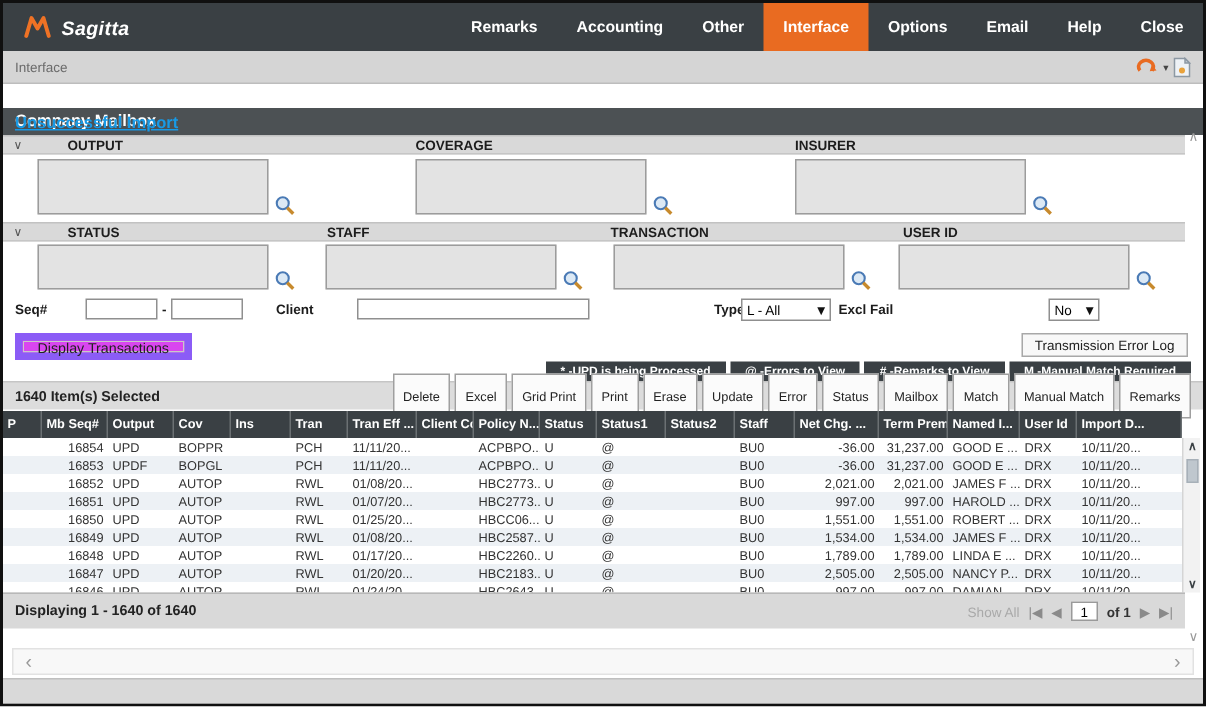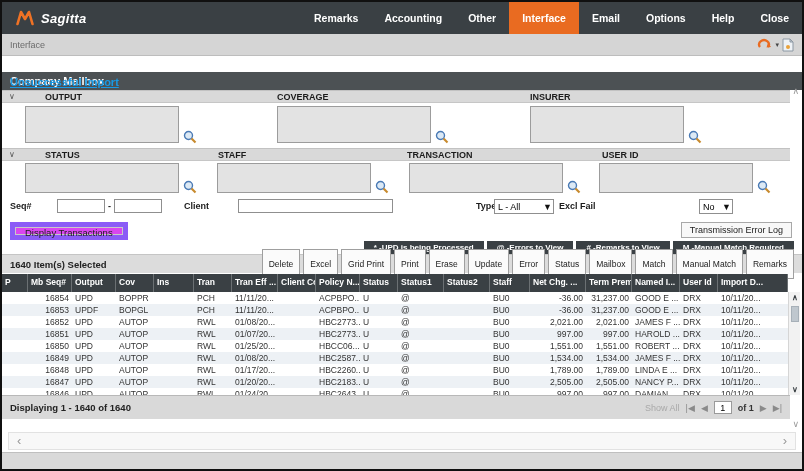--- a/index.html
+++ b/index.html
@@ -112,25 +112,25 @@
 
         <div class="nav-item">
           <span>Other</span>
         </div>
 
         <div class="nav-item active">
           <span>Interface</span>
         </div>
 
         <div class="nav-item">
+          <span>Options</span>
+        </div>
+
+        <div class="nav-item">
           <span>Email</span>
-        </div>
-
-        <div class="nav-item">
-          <span>Options</span>
         </div>
 
         <div class="nav-item">
           <span>Help</span>
         </div>
 
         <div class="nav-item">
           <span>Close</span>
         </div>
       </nav>

